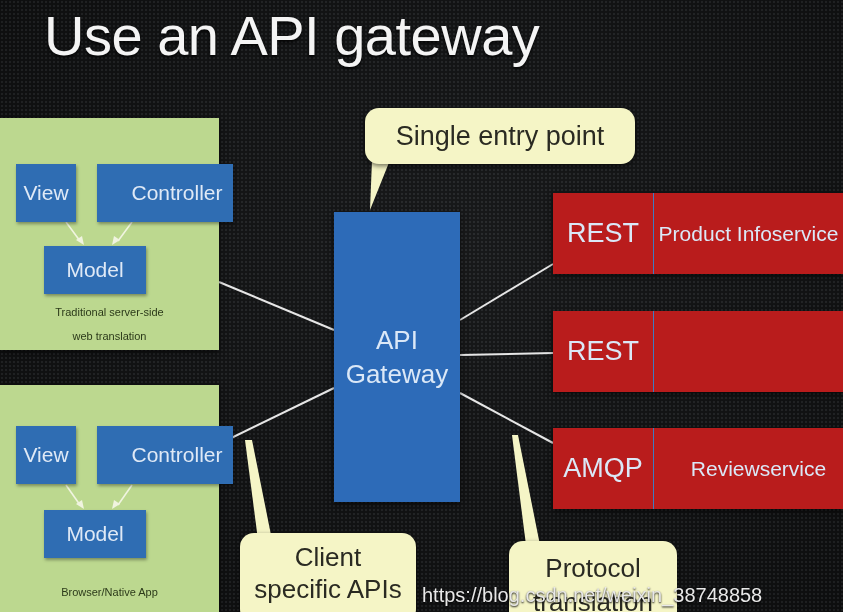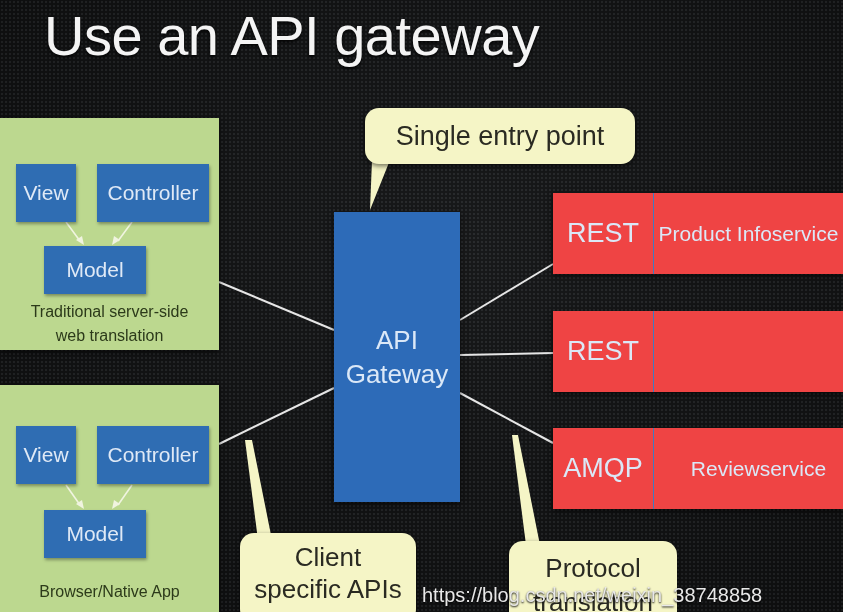--- a/index.html
+++ b/index.html
@@ -17,37 +17,37 @@
   }
   .client-panel {
     position:absolute; left:0; width:219px; background:#bcd88f;
     box-shadow: 0 2px 6px rgba(0,0,0,0.6);
   }
   .client-panel.p1 { top:118px; height:232px; }
   .client-panel.p2 { top:385px; height:227px; }
   .mvc { position:absolute; background:#2f6db3; color:#dfe9f6; font-size:21px; display:flex; align-items:center; justify-content:center;
          box-shadow: 1px 2px 3px rgba(0,0,0,0.35); }
   .mvc.view { left:16px; width:60px; height:58px; }
-  .mvc.ctrl { left:97px; width:112px; height:58px; }
+  .mvc.ctrl { left:97px; width:112px; height:58px;padding-left:24px; }
   .mvc.model { left:44px; width:102px; height:48px; }
   .p1 .view, .p1 .ctrl { top:46px; }
   .p1 .model { top:128px; }
   .p2 .view, .p2 .ctrl { top:41px; }
   .p2 .model { top:125px; }
-  .client-caption { position:absolute; left:0; width:219px; text-align:center; color:#2c3a1a; font-size:16px; line-height:24px; }
+  .client-caption { position:absolute; left:0; width:219px; text-align:center; color:#2c3a1a; font-size:11px; line-height:24px; }
   .p1 .client-caption { top:182px; }
   .p2 .client-caption { top:195px; }
   .arrows { position:absolute; left:0; top:0; width:219px; height:232px; pointer-events:none; }
   .gateway {
     position:absolute; left:334px; top:212px; width:126px; height:290px; background:#2d6bb8;
     color:#dbe8f7; font-size:26px; display:flex; flex-direction:column; align-items:center; justify-content:center;
     line-height:34px; box-shadow: 0 2px 6px rgba(0,0,0,0.6);
   }
   .svc {
-    position:absolute; left:553px; width:290px; height:81px; background:#ef4444; color:#dbe8f7;
+    position:absolute; left:553px; width:290px; height:81px; background:#b91c1c; color:#dbe8f7;
     box-shadow: 0 2px 6px rgba(0,0,0,0.6); display:flex;
   }
   .svc .proto { width:100px; display:flex; align-items:center; justify-content:center; font-size:27px; border-right:1px solid #3e7cc2; }
   .svc .name { flex:1; display:flex; flex-direction:row; align-items:center; justify-content:center; font-size:21px; line-height:28px; }
   .svc.s1 { top:193px; }
   .svc.s2 { top:311px; }
   .svc.s3 { top:428px;gap:20px; }
   .callout {
     position:absolute; background:#f5f5c6; color:#2a2a22; border-radius:14px; text-align:center;
     box-shadow: 0 2px 5px rgba(0,0,0,0.55);

